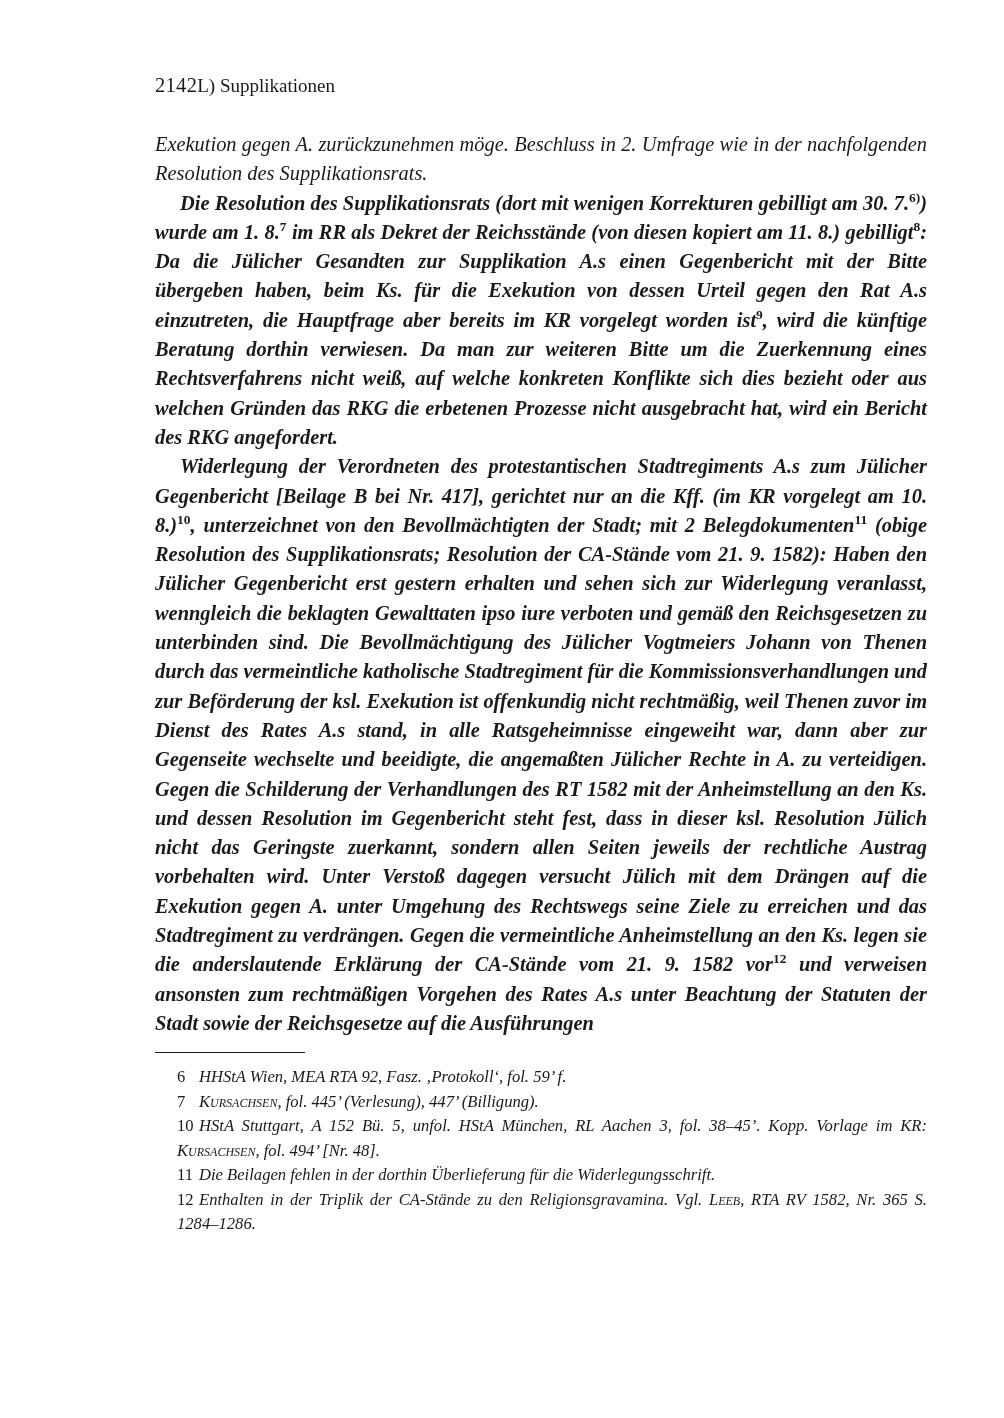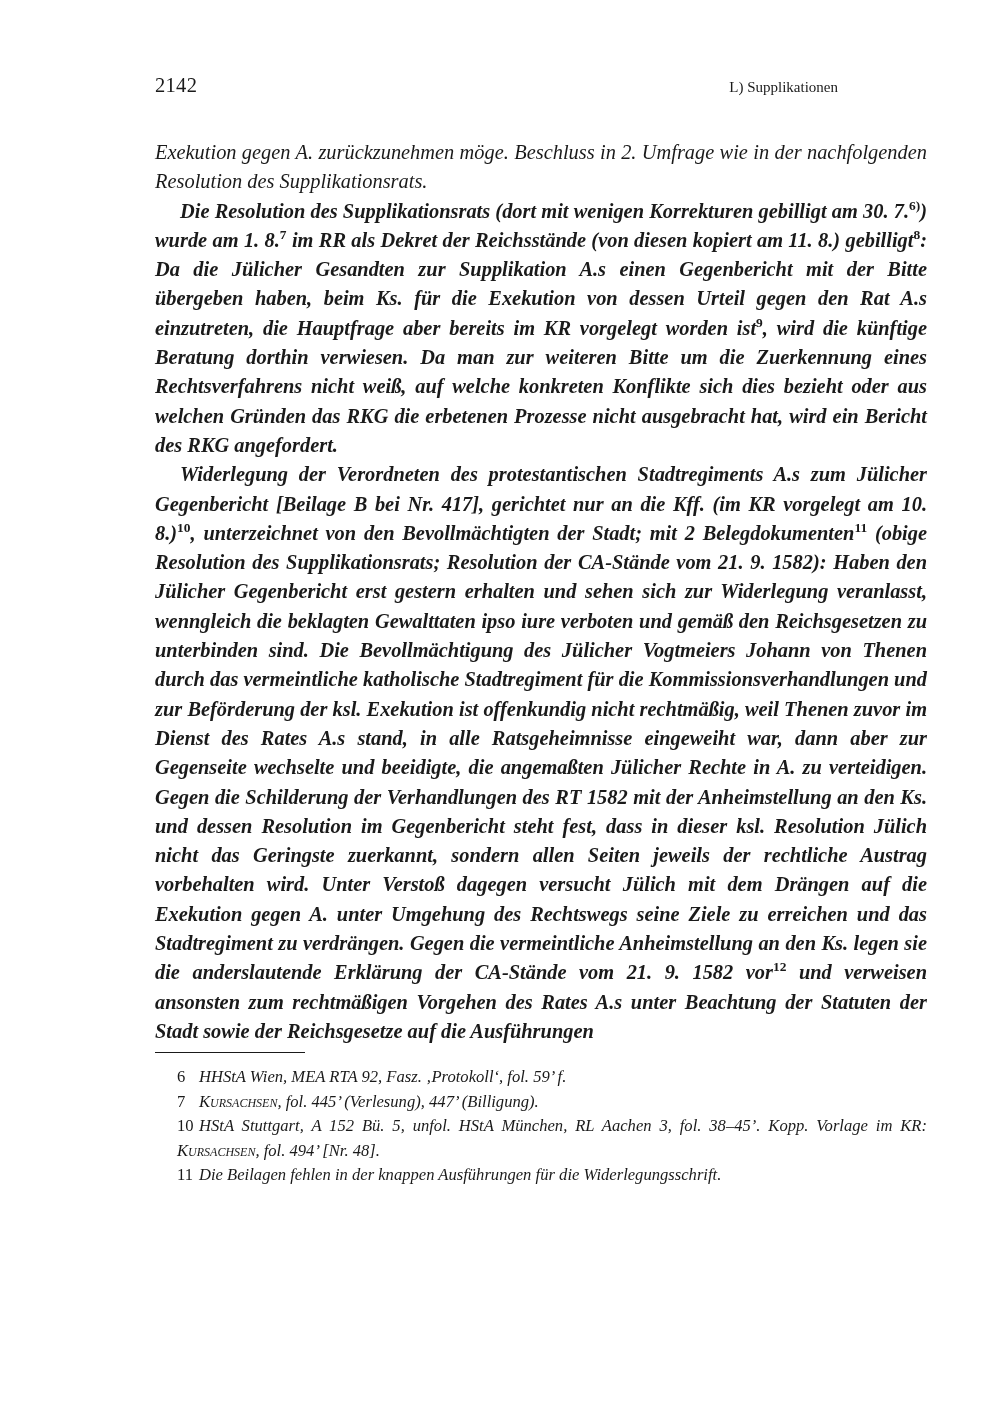--- a/index.html
+++ b/index.html
@@ -20,30 +20,30 @@
     left: 0; top: 0;
     width: 1004px;
     height: 1418px;
     box-sizing: border-box;
     padding: 74px 88px 40px 155px;
   }
   .running-head {
     display: flex;
     align-items: baseline;
     height: 26px;
-    margin-bottom: 38px;
+    margin-bottom: 30px;
   }
   .folio {
     font-size: 20.5px;
     letter-spacing: 0.3px;
   }
   .head-title {
     flex: 1;
-    text-align: right;
-    font-size: 15px;
+    text-align: left;
+    font-size: 19px;
     padding-right: 78px;
   }
   .body-text {
     width: 772px;
     font-style: italic;
     font-size: 20.4px;
     line-height: 29.3px;
     text-align: justify;
     text-justify: inter-word;
     hyphens: manual;
@@ -108,16 +108,17 @@
     <p>Exekution gegen A. zurückzunehmen möge. Beschluss in 2. Umfrage wie in der nachfolgenden Resolution des Supplikationsrats.</p>
     <p class="indent">Die Resolution des Supplikationsrats (dort mit wenigen Korrekturen gebilligt am 30. 7.<sup>6)</sup>) wurde am 1. 8.<sup>7</sup> im RR als Dekret der Reichsstände (von diesen kopiert am 11. 8.) gebilligt<sup>8</sup>: Da die Jülicher Gesandten zur Supplikation A.s einen Gegenbericht mit der Bitte übergeben haben, beim Ks. für die Exekution von dessen Urteil gegen den Rat A.s einzutreten, die Hauptfrage aber bereits im KR vorgelegt worden ist<sup>9</sup>, wird die künftige Beratung dorthin verwiesen. Da man zur weiteren Bitte um die Zuerkennung eines Rechtsverfahrens nicht weiß, auf welche konkreten Konflikte sich dies bezieht oder aus welchen Gründen das RKG die erbetenen Prozesse nicht ausgebracht hat, wird ein Bericht des RKG angefordert.</p>
     <p class="indent">Widerlegung der Verordneten des protestantischen Stadtregiments A.s zum Jülicher Gegenbericht [Beilage B bei Nr. 417], gerichtet nur an die Kff. (im KR vorgelegt am 10. 8.)<sup>10</sup>, unterzeichnet von den Bevollmächtigten der Stadt; mit 2 Belegdokumenten<sup>11</sup> (obige Resolution des Supplikationsrats; Resolution der CA-Stände vom 21. 9. 1582): Haben den Jülicher Gegenbericht erst gestern erhalten und sehen sich zur Widerlegung veranlasst, wenngleich die beklagten Gewalttaten ipso iure verboten und gemäß den Reichsgesetzen zu unterbinden sind. Die Bevollmächtigung des Jülicher Vogtmeiers Johann von Thenen durch das vermeintliche katholische Stadtregiment für die Kommissionsverhandlungen und zur Beförderung der ksl. Exekution ist offenkundig nicht rechtmäßig, weil Thenen zuvor im Dienst des Rates A.s stand, in alle Ratsgeheimnisse eingeweiht war, dann aber zur Gegenseite wechselte und beeidigte, die angemaßten Jülicher Rechte in A. zu verteidigen. Gegen die Schilderung der Verhandlungen des RT 1582 mit der Anheimstellung an den Ks. und dessen Resolution im Gegenbericht steht fest, dass in dieser ksl. Resolution Jülich nicht das Geringste zuerkannt, sondern allen Seiten jeweils der rechtliche Austrag vorbehalten wird. Unter Verstoß dagegen versucht Jülich mit dem Drängen auf die Exekution gegen A. unter Umgehung des Rechtswegs seine Ziele zu erreichen und das Stadtregiment zu verdrängen. Gegen die vermeintliche Anheimstellung an den Ks. legen sie die anderslautende Erklärung der CA-Stände vom 21. 9. 1582 vor<sup>12</sup> und verweisen ansonsten zum rechtmäßigen Vorgehen des Rates A.s unter Beachtung der Statuten der Stadt sowie der Reichsgesetze auf die Ausführungen</p>
   </div>
 
   <div class="footnotes">
     <div class="fn-rule"></div>
     <p class="fn"><span class="num">6</span><span class="txt">HHStA Wien, MEA RTA 92, Fasz. ‚Protokoll‘, fol. 59’ f.</span></p>
     <p class="fn"><span class="num">7</span><span class="txt"><span class="smallcaps">Kursachsen</span>, fol. 445’ (Verlesung), 447’ (Billigung).</span></p>
     <p class="fn"><span class="num">10</span><span class="txt">HStA Stuttgart, A 152 Bü. 5, unfol. HStA München, RL Aachen 3, fol. 38–45’. Kopp. Vorlage im KR: <span class="smallcaps">Kursachsen</span>, fol. 494’ [Nr. 48].</span></p>
-    <p class="fn"><span class="num">11</span><span class="txt">Die Beilagen fehlen in der knappen Ausführungen für die Widerlegungsschrift.</span></p>
+    <p class="fn"><span class="num">11</span><span class="txt">Die Beilagen fehlen in der dorthin Überlieferung für die Widerlegungsschrift.</span></p>
+    <p class="fn"><span class="num">12</span><span class="txt">Enthalten in der Triplik der CA-Stände zu den Religionsgravamina. Vgl. <span class="smallcaps">Leeb</span>, RTA RV 1582, Nr. 365 S. 1284–1286.</span></p>
   </div>
 
 </div>
 
 </body></html>

